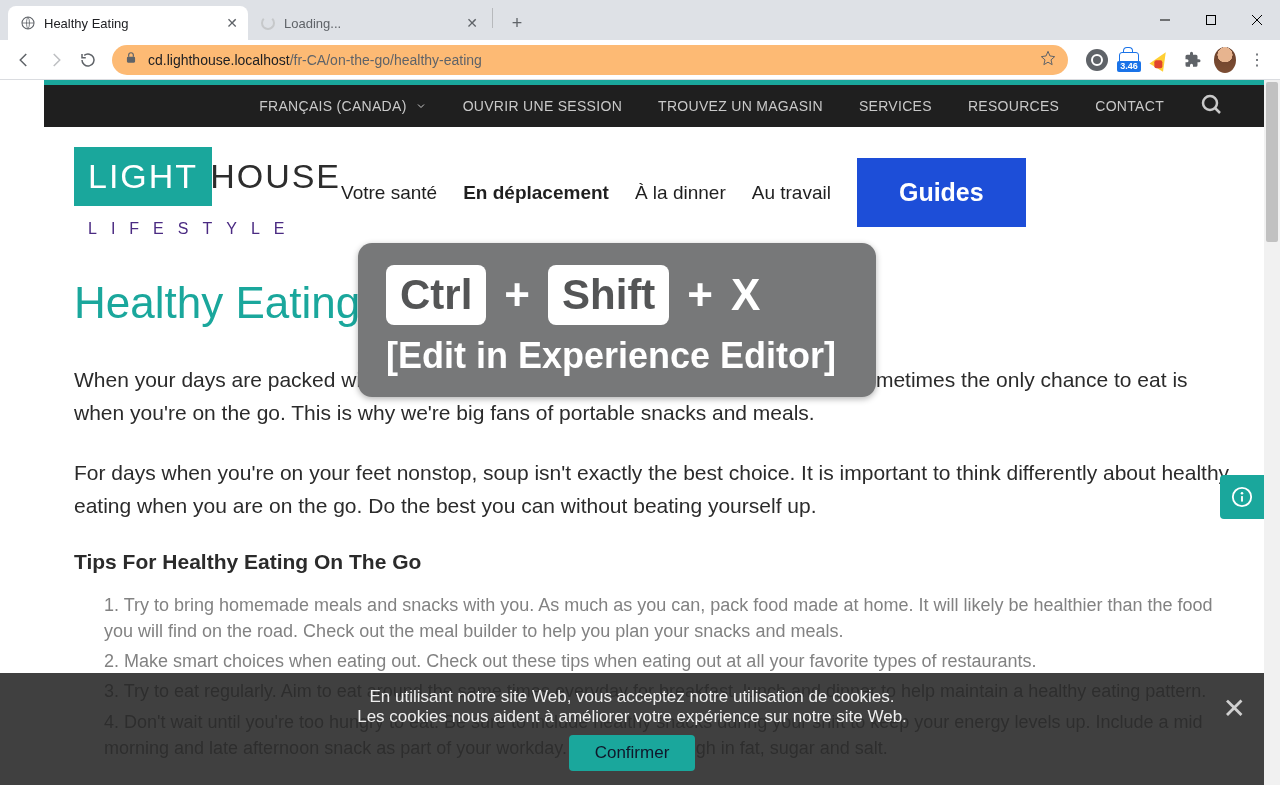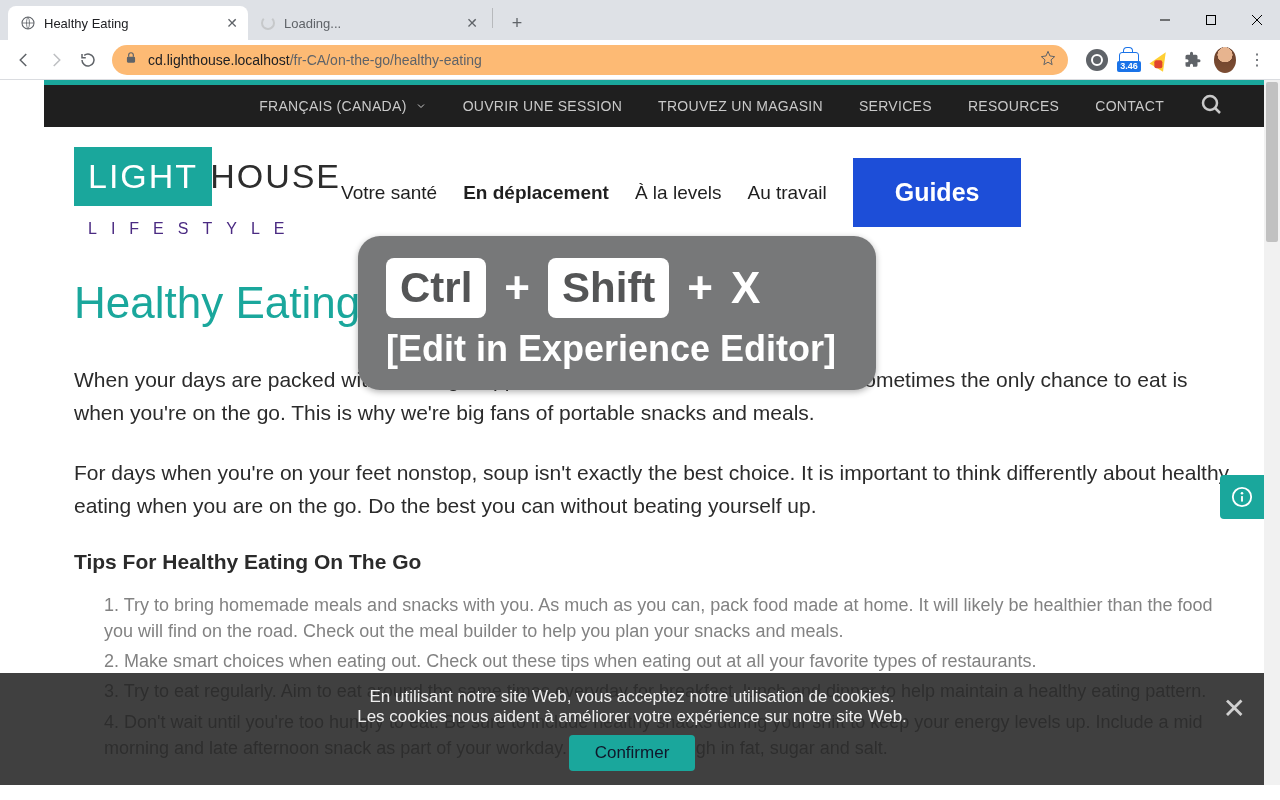--- a/index.html
+++ b/index.html
@@ -66,21 +66,21 @@
   .guides-btn { background:#1d4ed8; color:#fff; font-size:25px; font-weight:600; padding:20px 42px; cursor:pointer; }
 
   .content { padding: 30px 30px 0 30px; font-family:"Segoe UI", "Helvetica Neue", Arial, sans-serif; }
   h1.page-title { color:#1aa79c; font-size:44px; font-weight:400; margin-bottom:36px; }
   .para { font-size:21px; color:#2b2b2b; line-height:1.55; margin-bottom:28px; }
   h3.tips-hdr { font-size:21px; color:#2b2b2b; font-weight:600; margin-top:20px; margin-bottom:18px; }
   ol.tips { list-style:none; font-size:18px; color:#828282; line-height:1.45; padding-left:30px; }
   ol.tips li { margin-bottom:4px; }
 
   
-  .shortcut-overlay { position:absolute; left:358px; top:156px; background:#777879; color:#fff; border-radius:22px; padding:22px 40px 20px 28px; box-shadow:0 2px 6px rgba(0,0,0,.3); }
+  .shortcut-overlay { position:absolute; left:358px; top:163px; background:#777879; color:#fff; border-radius:14px; padding:22px 40px 20px 28px; box-shadow:0 2px 6px rgba(0,0,0,.3); }
   .shortcut-row { display:flex; align-items:center; gap:18px; font-size:44px; font-weight:700; margin-bottom:10px; }
   .key { background:#fff; color:#545556; border-radius:8px; padding:6px 14px; font-size:42px; font-weight:700; }
   .shortcut-caption { font-size:36px; font-weight:700; text-align:center; }
 
   
   .help-float { position:absolute; right:16px; top:395px; width:44px; height:44px; background:#1aa79c; border-radius:4px 0 0 4px; display:flex; align-items:center; justify-content:center; color:#fff; }
 
   
   .cookie-banner { position:absolute; left:0; right:16px; bottom:0; background:rgba(30,30,30,.85); color:#eee; text-align:center; padding:14px 60px 14px 60px; font-size:17px; }
   .cookie-banner .close { position:absolute; right:18px; top:22px; font-size:28px; color:#d0d0d0; cursor:pointer; line-height:1; }
@@ -221,21 +221,21 @@
         <div class="brand">
           <div class="brand-top">
             <span class="brand-box">LIGHT</span>
             <span class="brand-right">HOUSE</span>
           </div>
           <div class="brand-sub">LIFESTYLE</div>
         </div>
         <div class="mainnav">
           <a>Votre santé</a>
           <a class="active">En déplacement</a>
-          <a>À la levels</a>
+          <a>À la dinner</a>
           <a>Au travail</a>
           <span class="guides-btn">Guides</span>
         </div>
       </div>
 
       <div class="content">
         <h1 class="page-title">Healthy Eating</h1>
         <p class="para">When your days are packed with meetings, appointments, errands, and social time, sometimes the only chance to eat is when you're on the go. This is why we're big fans of portable snacks and meals.</p>
         <p class="para">For days when you're on your feet nonstop, soup isn't exactly the best choice. It is important to think differently about healthy eating when you are on the go. Do the best you can without beating yourself up.</p>
         <h3 class="tips-hdr">Tips For Healthy Eating On The Go</h3>

